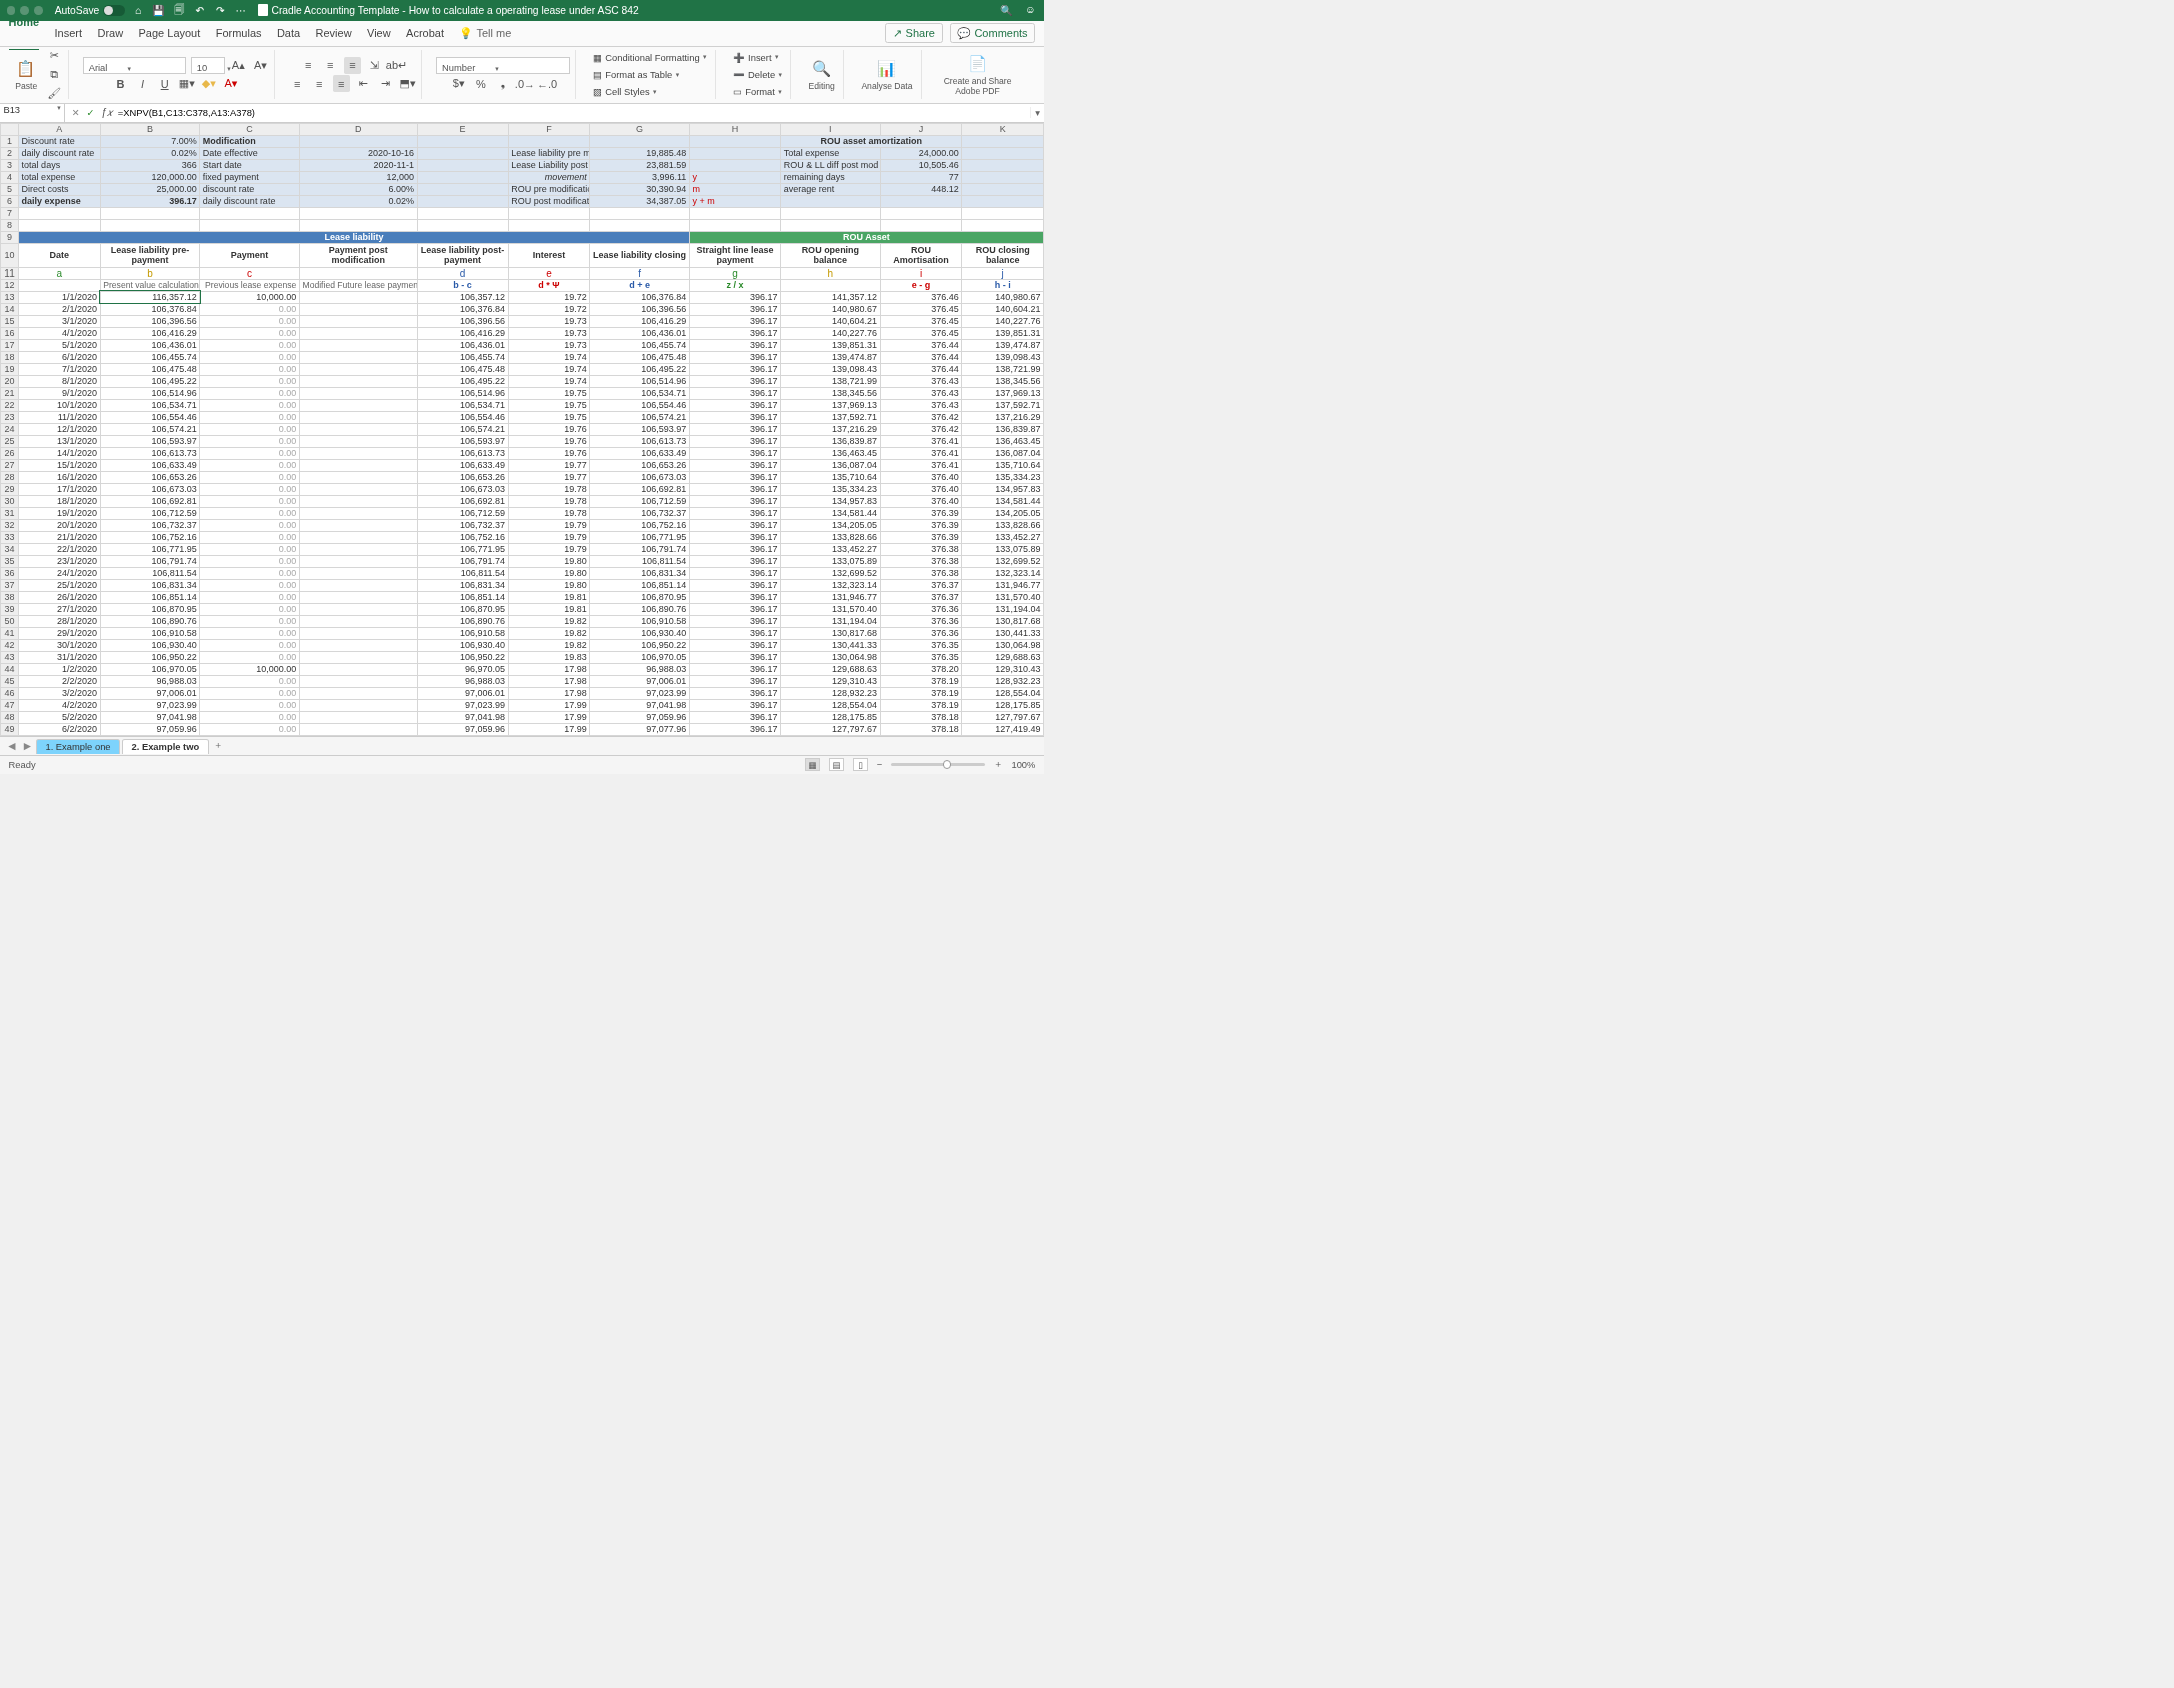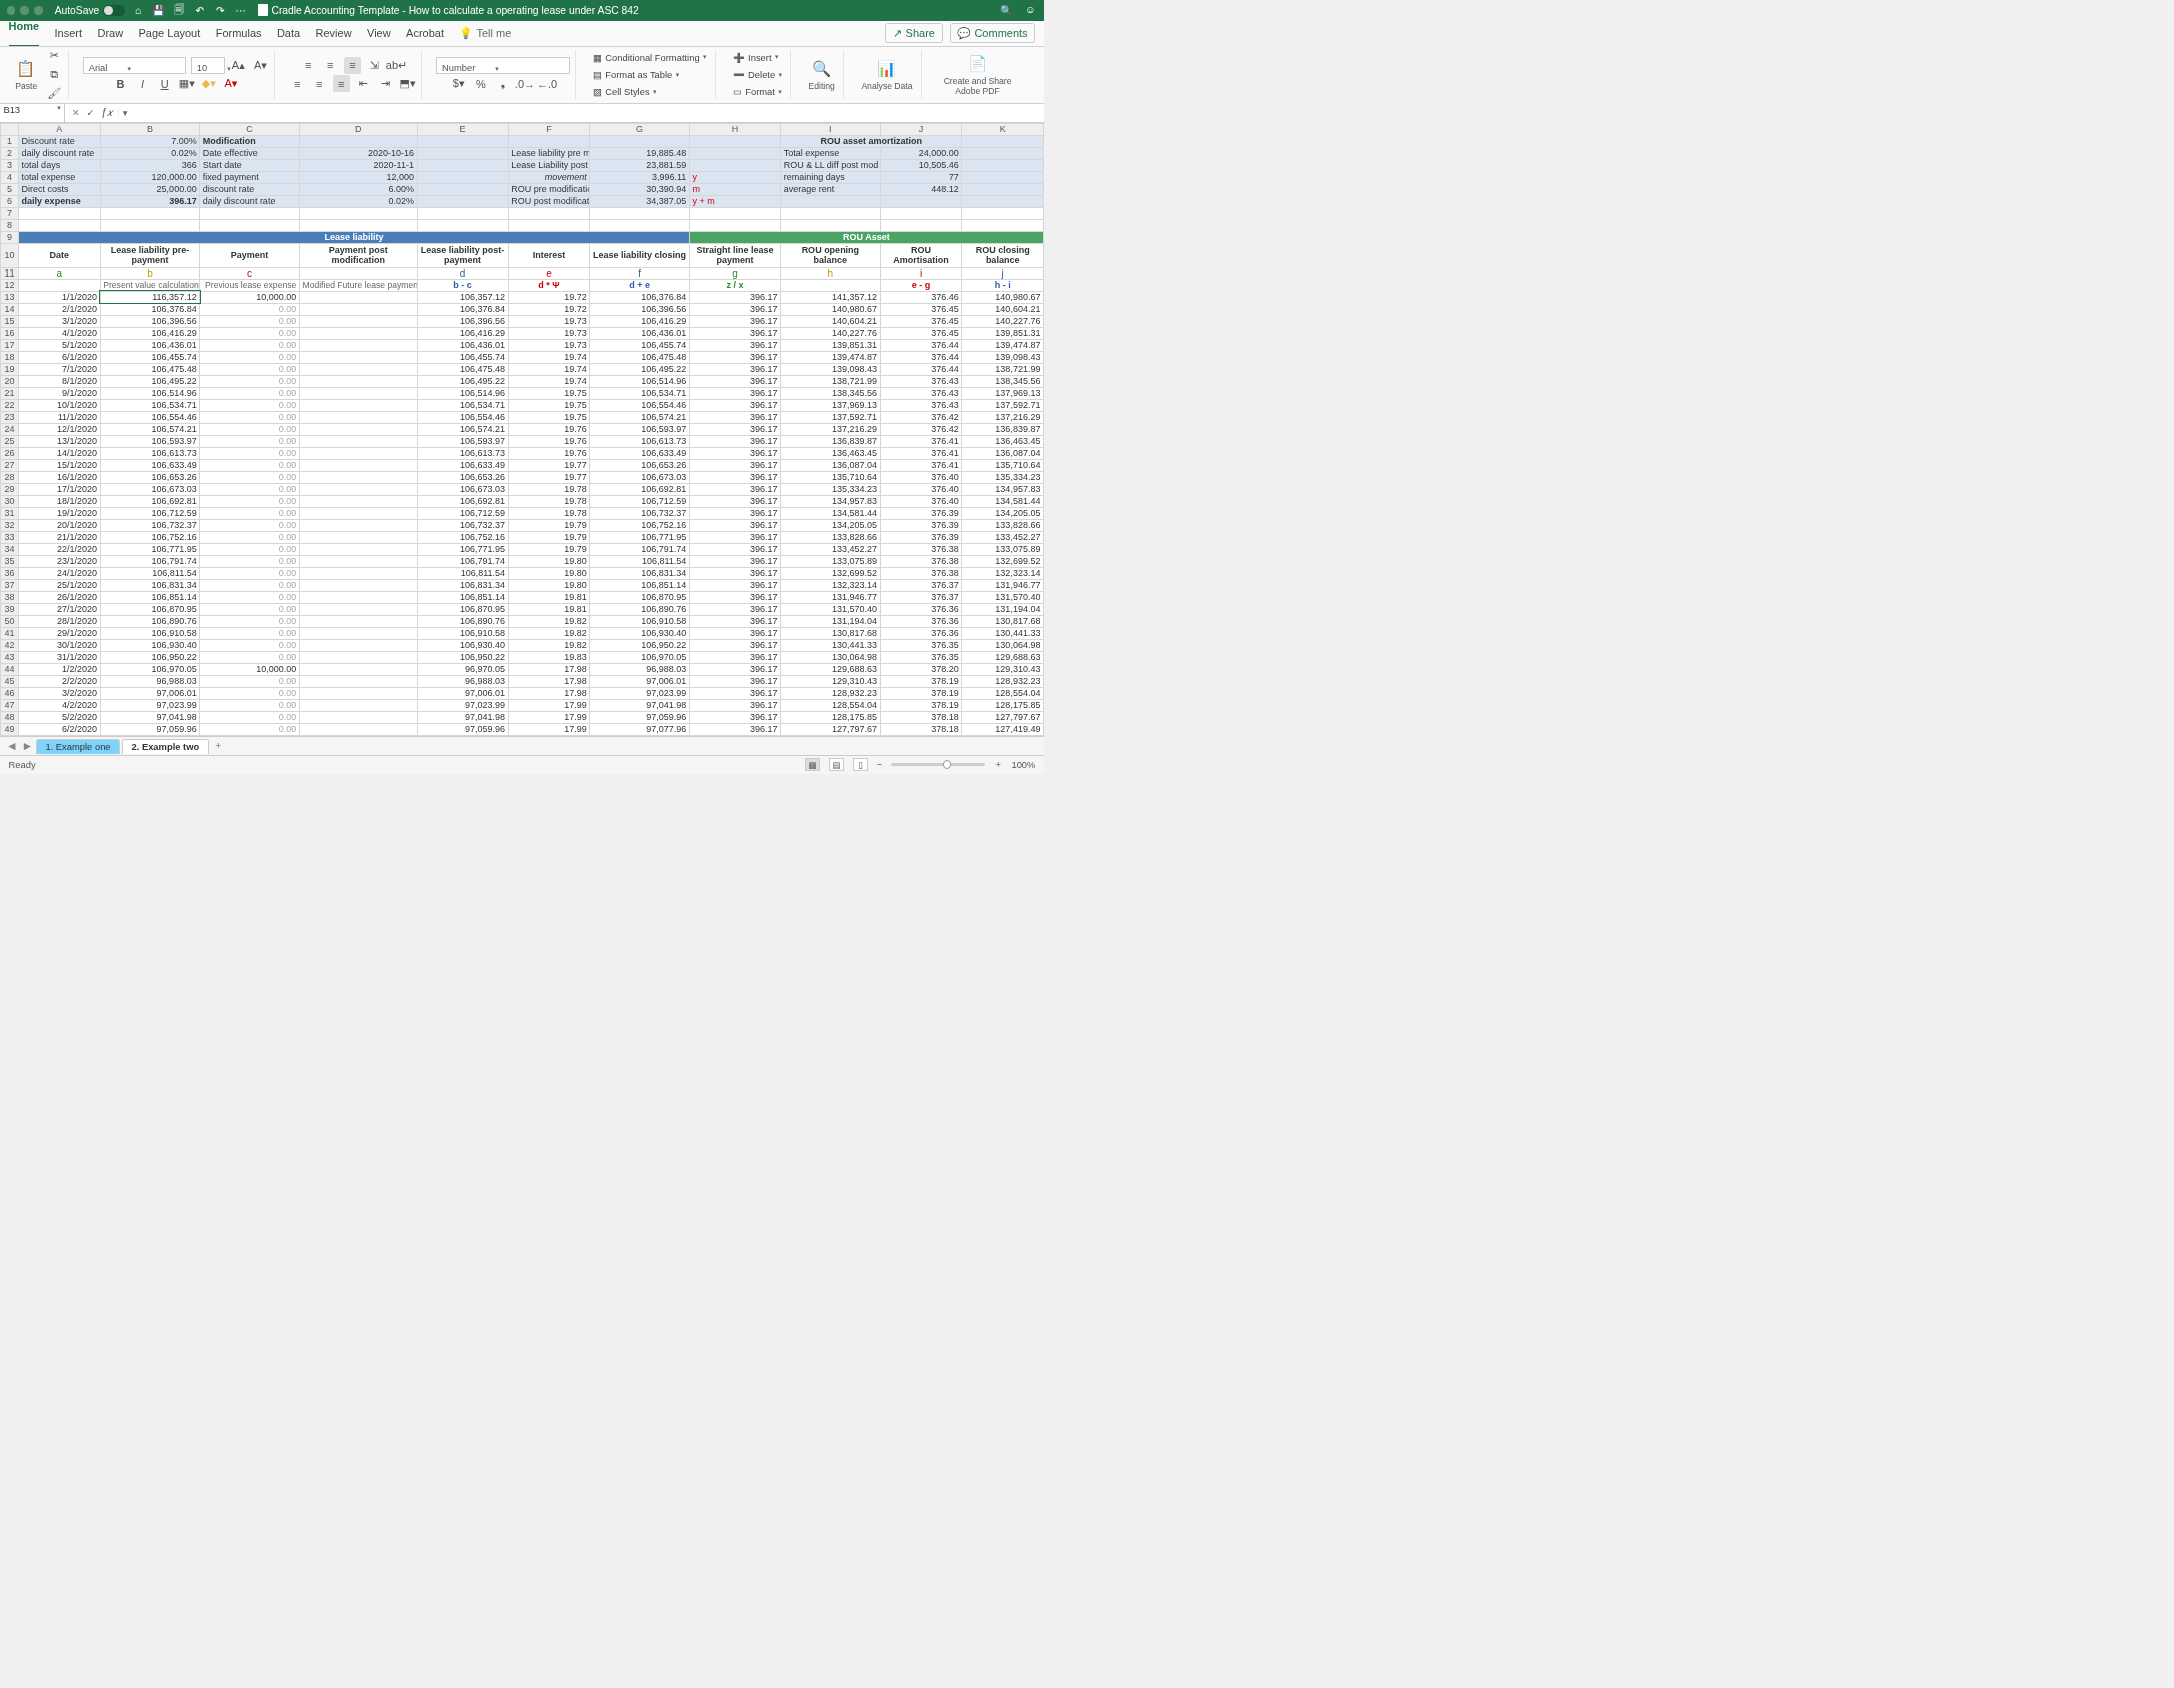--- a/index.html
+++ b/index.html
@@ -13,21 +13,21 @@
   .toggle { width:22px; height:11px; background:#165a36; border-radius:6px; position:relative; }
   .toggle::after{content:'';position:absolute;left:0.9px;top:0.9px;width:9.4px;height:9.4px;background:#ddd;border-radius:50%;}
   .titlebar .ticon { width:13.7px; text-align:center; }
   .titlebar .docname{display:flex;align-items:center;gap:3.4px;margin-left:3.4px}
   .docicon{width:10.3px;height:12px;background:#fff;border-radius:0.9px;position:relative}
   .titlebar .right{margin-left:auto;display:flex;gap:10.3px}
   
   
   .ribbontabs { background:#fafafa; border-bottom:0.9px solid #d0d0d0; height:26px; display:flex; align-items:center; padding:0 8.6px; font-size:11px; gap:15.4px;}
   .ribbontabs .tab{ color:#444; cursor:pointer;}
-  .ribbontabs .tab.active{ color:#207346; font-weight:bold; border-bottom:1.7px solid #207346; padding-bottom:13px;}
+  .ribbontabs .tab.active{ color:#207346; font-weight:bold; border-bottom:1.7px solid #207346; padding-bottom:21px;}
   .ribbontabs .tellme{display:flex;align-items:center;gap:3.4px;color:#666}
   .ribbontabs .rightbtns{margin-left:auto;display:flex;gap:6.8px}
   .rbtn{border:0.9px solid #ccc;border-radius:2.6px;padding:2.6px 6.8px;display:flex;align-items:center;gap:3.4px;color:#207346}
   
   
   .ribbon { background:#fafafa; border-bottom:0.9px solid #d0d0d0; height:57px; display:flex; align-items:stretch; padding:3.4px 6.8px; gap:8.6px;}
   .group{display:flex;flex-direction:column;justify-content:center;align-items:center;padding:0 5.1px;border-right:0.9px solid #e4e4e4;font-size:8.6px;color:#555;gap:1.7px}
   .group:last-child{border-right:none}
   .group .row{display:flex;gap:5.1px;align-items:center}
   .sel{border:0.9px solid #ccc;background:#fff;height:17px;display:flex;align-items:flex-end;padding:0 5.1px;font-size:9.4px;gap:20px}
@@ -232,20 +232,21 @@
 <div class="fbar">
   <div class="namebox">
     <span>B13</span>
     <span style="font-size:6.8px;color:#666">▾</span>
   </div>
   <div class="btns">
     <span>✕</span>
     <span style="color:#2a8a2a">✓</span>
   </div>
   <span class="fx">ƒ𝑥</span>
+  <input type="text" value="=XNPV(B1,C13:C378,A13:A378)" style="">
   <div class="expand">▾</div>
 </div>
 
 <div class="gridwrap">
 <table class="grid">
 <colgroup>
         <col style="width:17px">
         <col class="cA">
         <col class="cB">
         <col class="cC">

